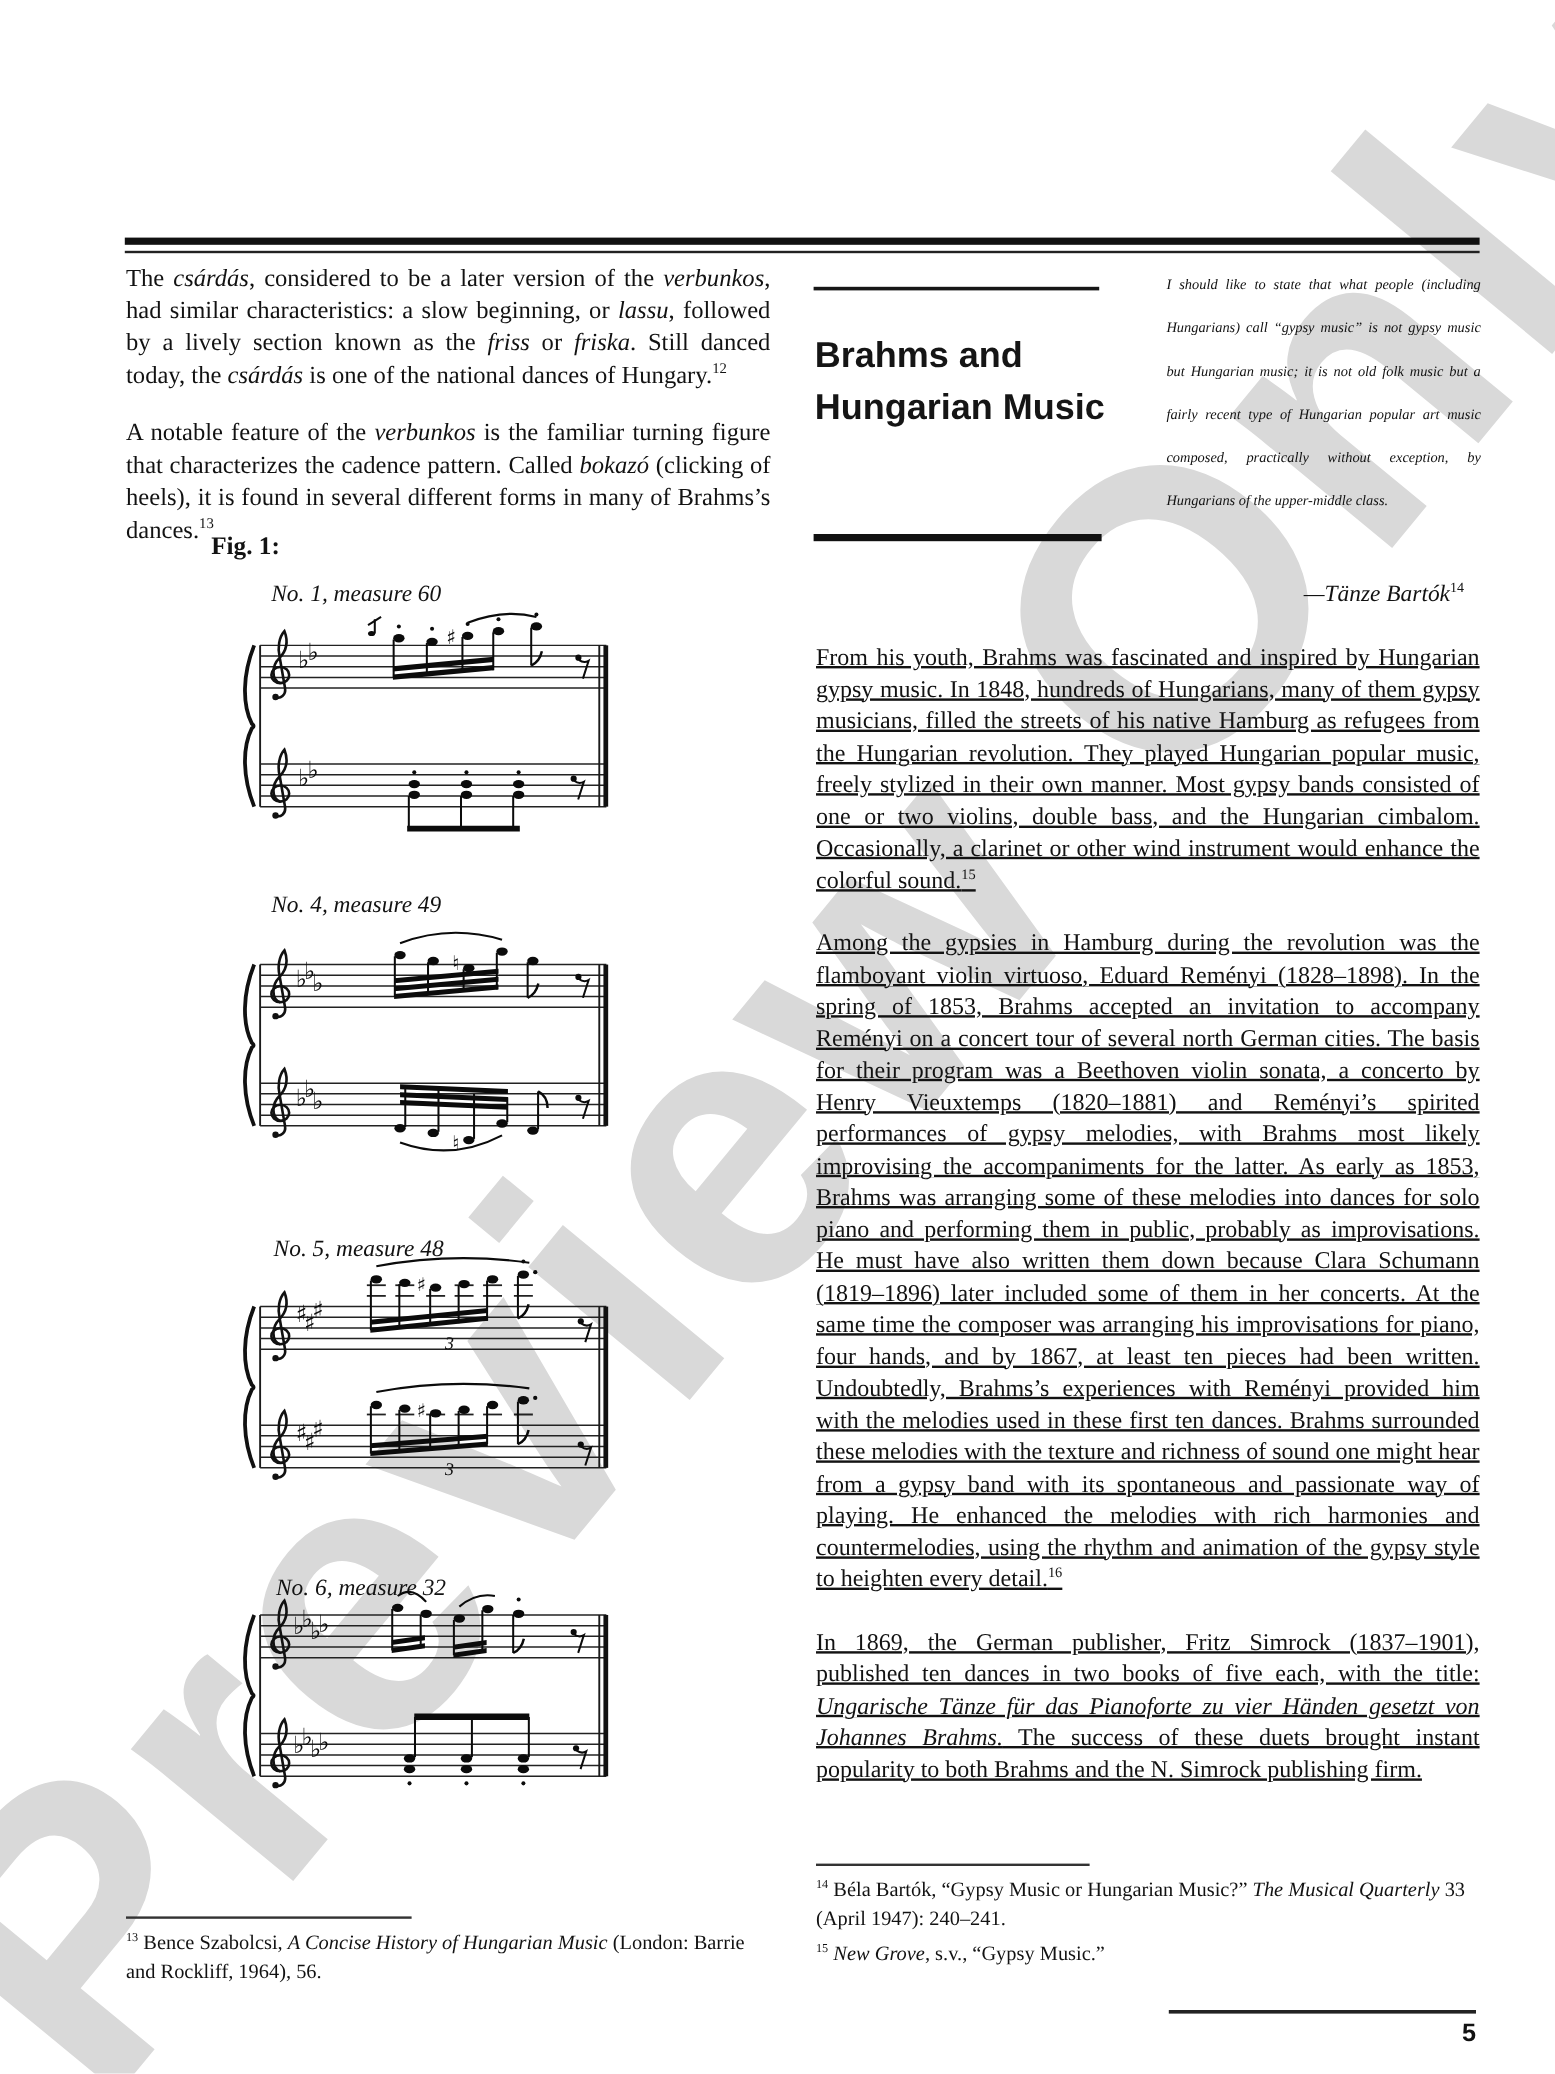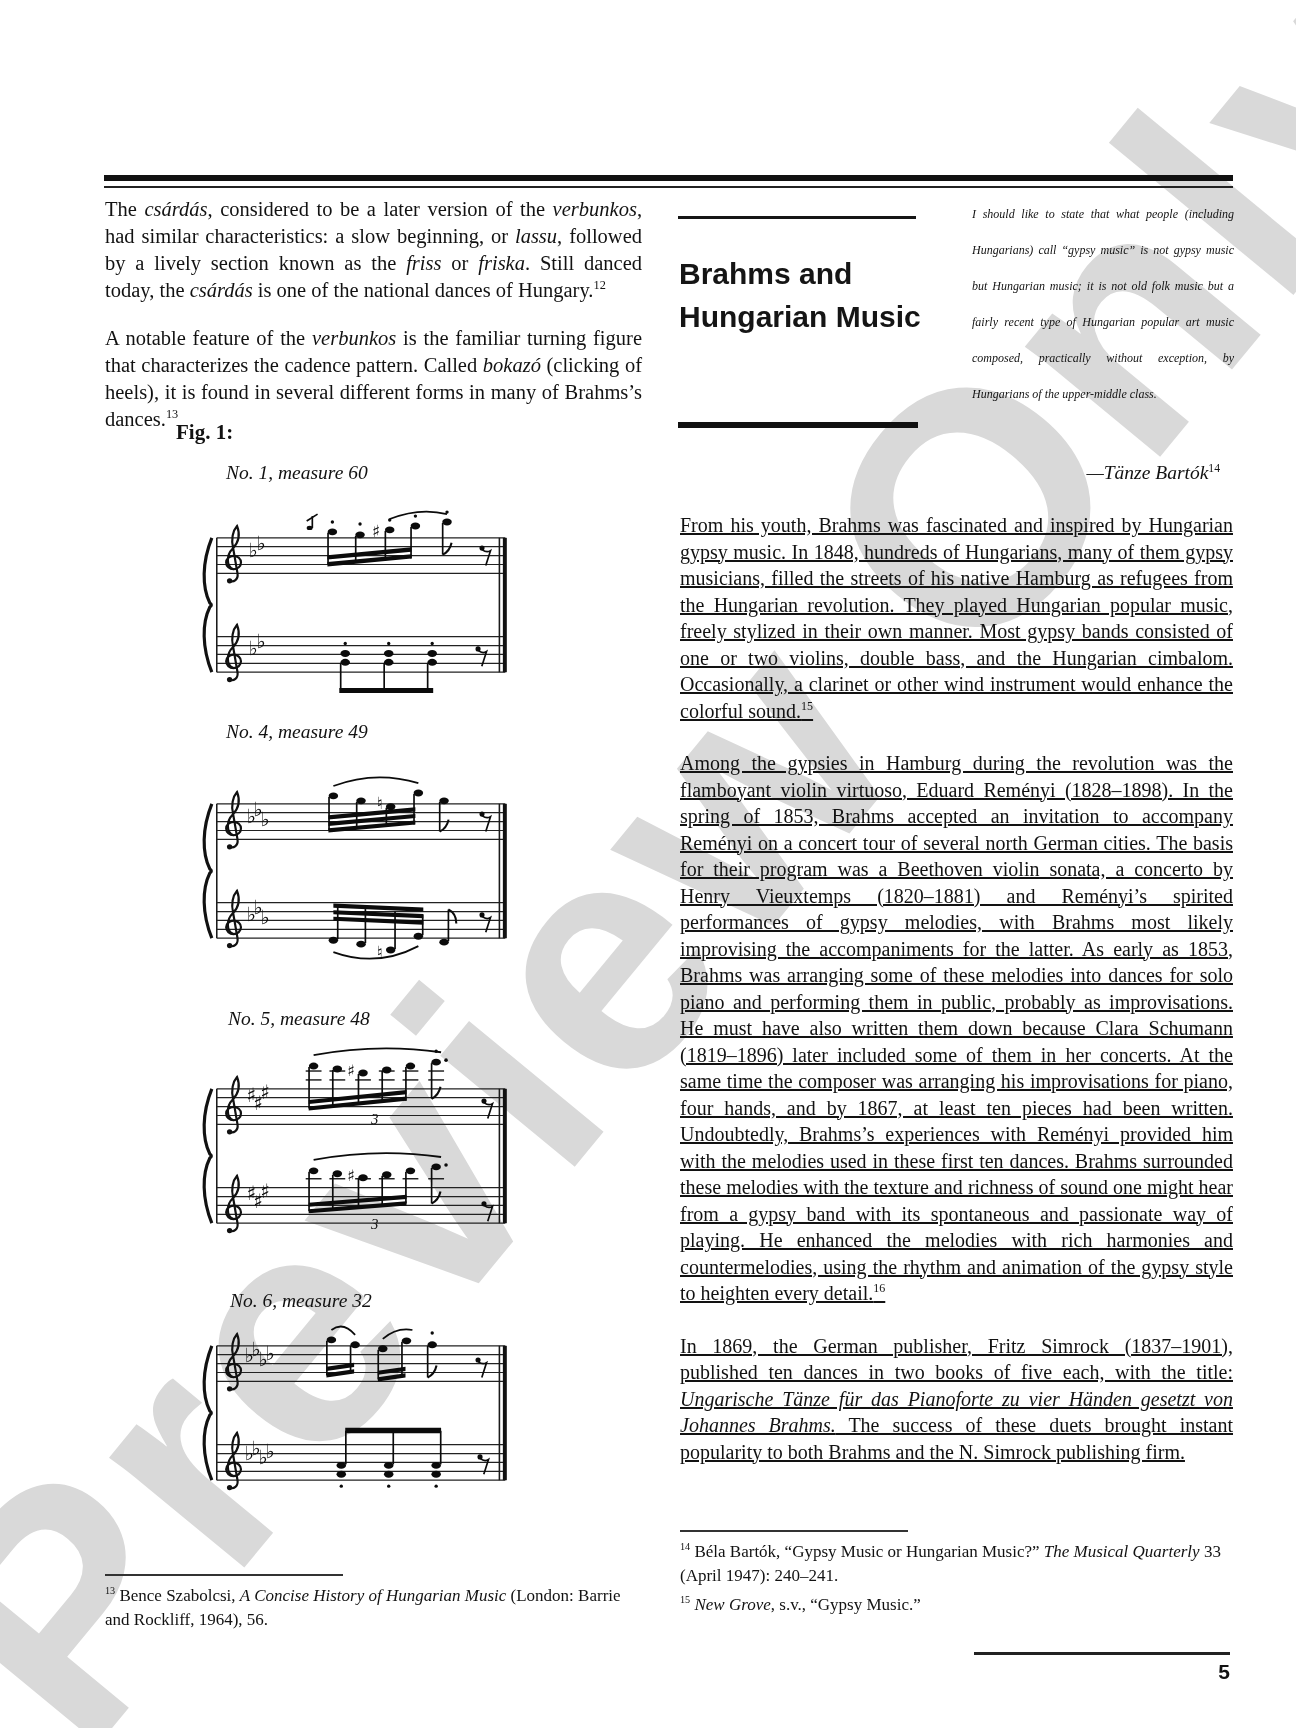--- a/index.html
+++ b/index.html
@@ -5,21 +5,21 @@
   html,body{margin:0;padding:0;}
   body{width:1296px;height:1728px;position:relative;background:#ffffff;overflow:hidden;
        font-family:"Liberation Serif",serif;color:#121212;}
   sup{font-size:0.6em;vertical-align:super;line-height:0;}
   i{font-style:italic;}
 
   .watermark{position:absolute;left:-150px;top:1568px;transform:rotate(-50.5deg);
        transform-origin:0 0;font-family:"Liberation Sans",sans-serif;font-weight:700;
        font-size:330px;letter-spacing:8px;color:#d9d9d9;white-space:nowrap;z-index:0;}
 
-  .abs{position:absolute;}
+  .abs{position:absolute;margin-top:23px;}
 
   
   .toprule-thick{left:104px;top:175px;width:1129px;height:6px;background:#111;}
   .toprule-thin{left:104px;top:186px;width:1129px;height:2px;background:#222;}
 
   
   .left-col{left:105px;top:196px;width:537px;}
   .body-p{font-size:20.5px;line-height:27px;text-align:justify;margin:0 0 21px 0;}
   .fig-label{left:176px;top:420px;font-size:21px;font-weight:bold;}
   .ex-caption{font-style:italic;font-size:19.5px;}

